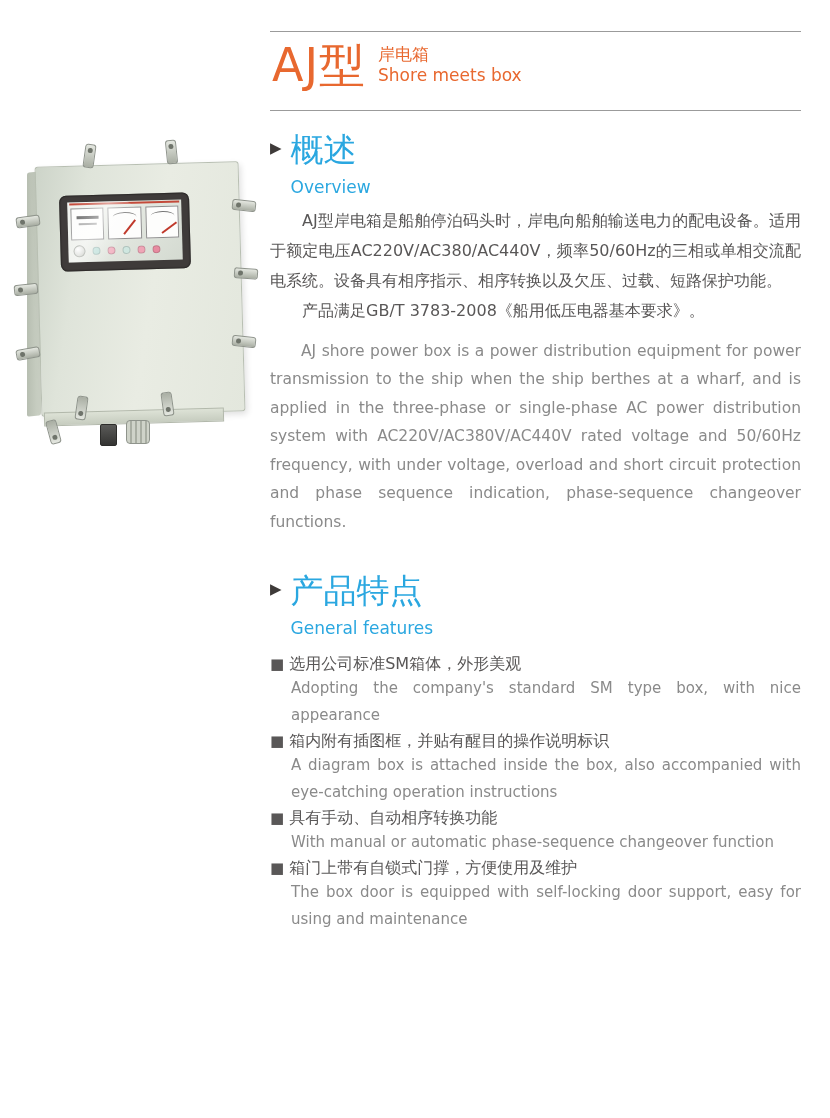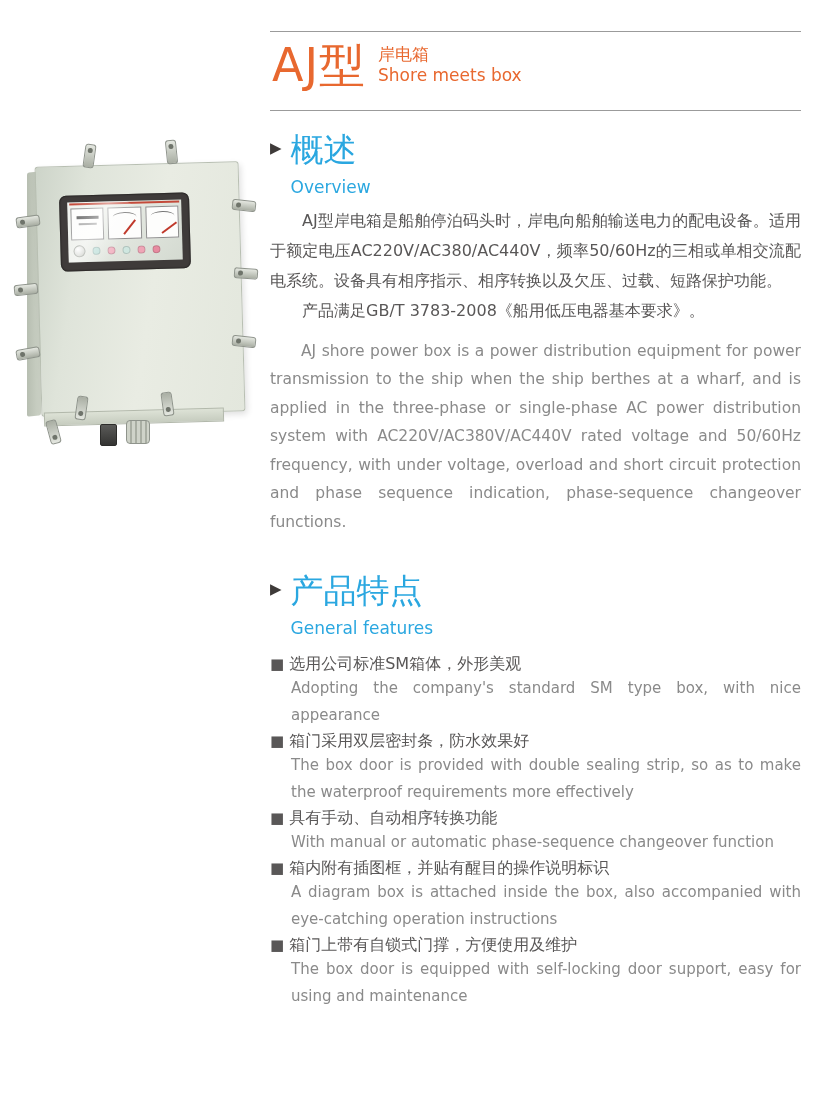--- a/index.html
+++ b/index.html
@@ -177,32 +177,28 @@
     </div>
 
     <div class="feat-list">
       <div>
         <div class="feat-zh"><span class="bullet">■</span><span>选用公司标准SM箱体，外形美观</span></div>
         <div class="feat-en">Adopting the company's standard SM type box, with nice appearance</div>
       </div>
       <div>
       </div>
       <div>
-        <div class="feat-zh"><span class="bullet">■</span><span>箱门采用双层密封条，防水效果好</span></div>
-        <div class="feat-en">The box door is provided with double sealing strip, so as to make the waterproof requirements more effectively</div>
+        <div class="feat-zh"><span class="bullet">■</span><span>箱内附有插图框，并贴有醒目的操作说明标识</span></div>
+        <div class="feat-en">A diagram box is attached inside the box, also accompanied with eye-catching operation instructions</div>
       </div>
       <div>
         <div class="feat-zh"><span class="bullet">■</span><span>具有手动、自动相序转换功能</span></div>
         <div class="feat-en">With manual or automatic phase-sequence changeover function</div>
       </div>
       <div>
-        <div class="feat-zh"><span class="bullet">■</span><span>箱内附有插图框，并贴有醒目的操作说明标识</span></div>
-        <div class="feat-en">A diagram box is attached inside the box, also accompanied with eye-catching operation instructions</div>
-      </div>
-      <div>
         <div class="feat-zh"><span class="bullet">■</span><span>箱门上带有自锁式门撑，方便使用及维护</span></div>
         <div class="feat-en">The box door is equipped with self-locking door support, easy for using and maintenance</div>
       </div>
 
     </div>
   </div>
 
 </div>
 
 </body></html>

